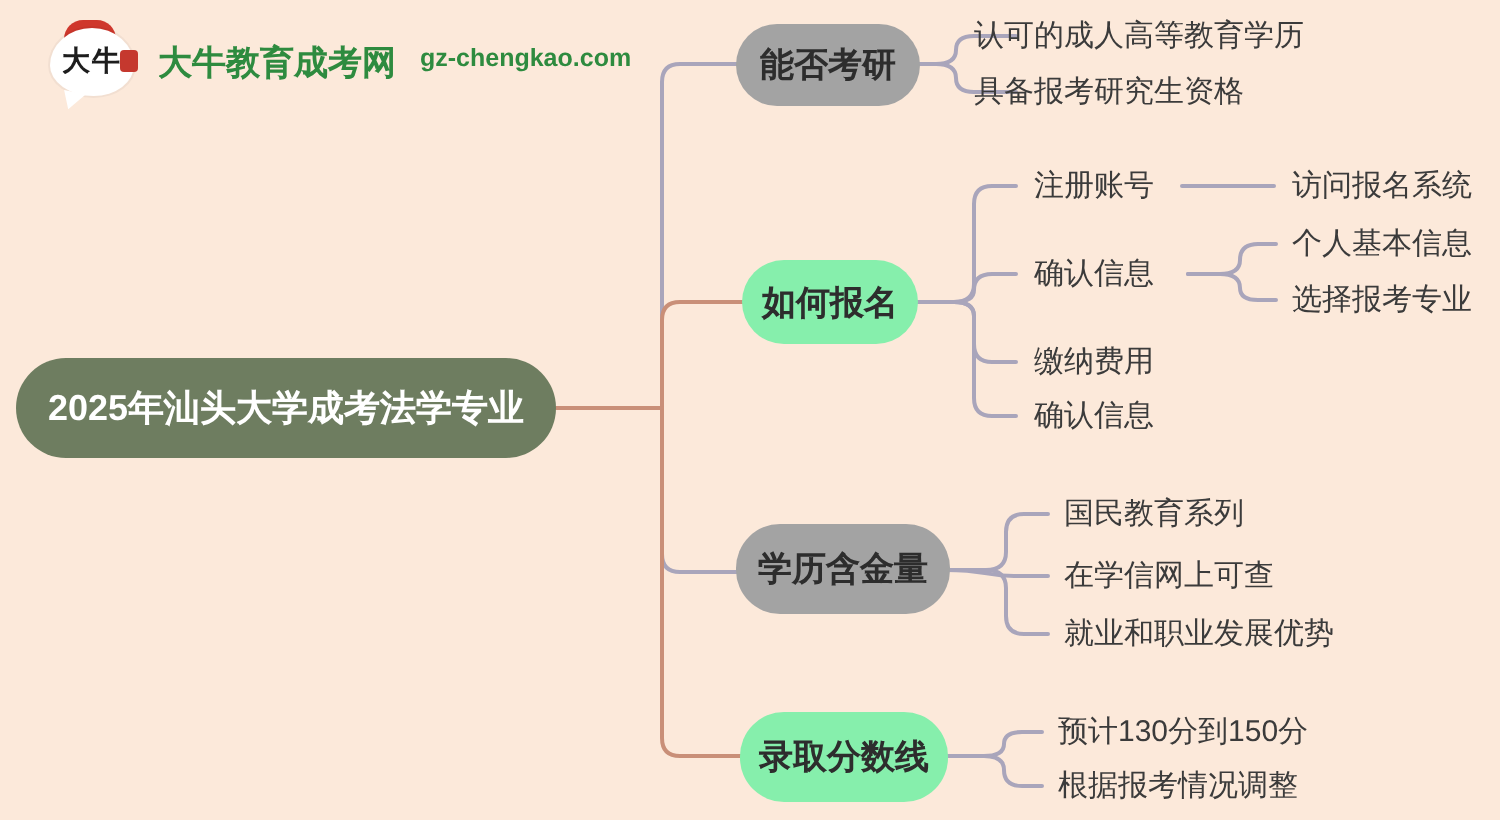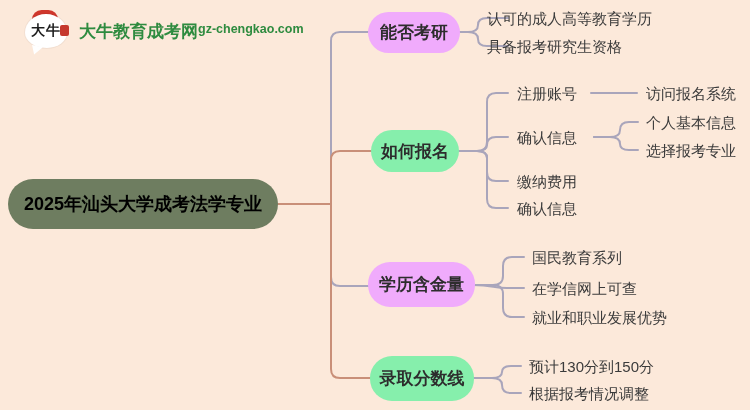--- a/index.html
+++ b/index.html
@@ -29,37 +29,37 @@
     position:absolute;right:1px;top:15px;width:9px;height:11px;
     background:#c5382e;border-radius:2px;
   }
   .bubble-text{
     position:absolute;left:1px;top:4px;width:42px;height:34px;
     display:flex;align-items:center;justify-content:center;
     font-weight:bold;font-size:14px;color:#1d1d1d;letter-spacing:1px;
   }
   .brand-col{display:flex;line-height:1.15;}
   .brand-name{font-size:17px;font-weight:bold;color:#2e8b3f;}
-  .brand-url{font-size:12.5px;font-weight:bold;color:#2e8b3f;}
+  .brand-url{font-size:12.5px;font-weight:bold;color:#2e8b3f;margin-left:12px;}
   
   svg.wires{position:absolute;left:0;top:0;width:750px;height:410px;}
   svg.wires path{fill:none;stroke-width:2;stroke-linecap:round;}
   .wire-purple{stroke:#a9a5bb;}
   .wire-salmon{stroke:#c98f78;}
   
   .node{
     position:absolute;display:flex;align-items:center;justify-content:center;
     box-sizing:border-box;text-align:center;
   }
   .root-node{
     left:8px;top:179px;width:270px;height:50px;border-radius:25px;
-    background:#6e7d60;color:#000000;font-size:18px;font-weight:bold;
+    background:#6e7d60;color:#ffffff;font-size:18px;font-weight:bold;
   }
   .pill{border-radius:22px;color:#2d2d2d;font-size:17px;font-weight:bold;}
-  .pill-purple{background:#f0abfc;font-family:Liberation Serif, serif;}
+  .pill-purple{background:#a3a3a3;font-family:Liberation Serif, serif;}
   .pill-salmon{background:#86efac;}
   .pill-1{left:368px;top:12px;width:92px;height:41px;}
   .pill-2{left:371px;top:130px;width:88px;height:42px;}
   .pill-3{left:368px;top:262px;width:107px;height:45px;}
   .pill-4{left:370px;top:356px;width:104px;height:45px;}
   
   .leaf{
     position:absolute;transform:translateY(-50%);
     font-size:15px;color:#3b3b3b;white-space:nowrap;line-height:1;
   }

